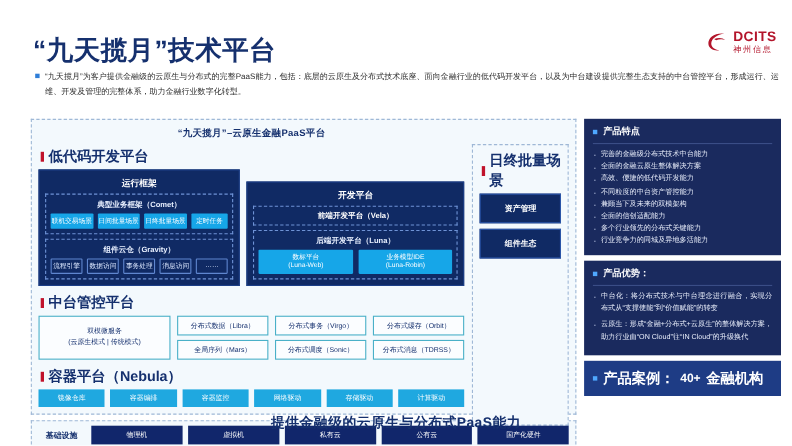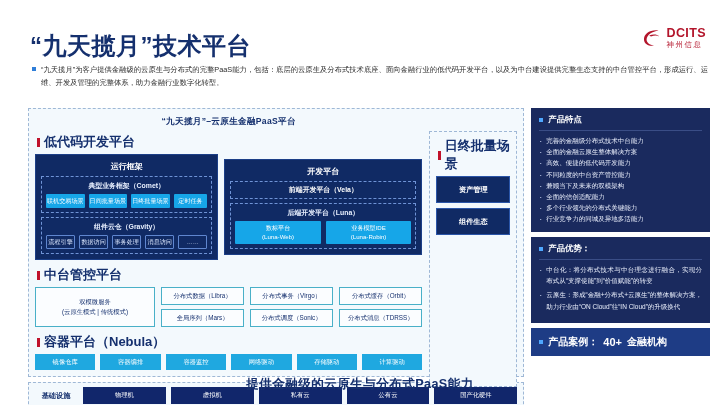--- a/index.html
+++ b/index.html
@@ -46,21 +46,21 @@
     text-align:center;font-size:8.6px;font-weight:bold;color:#15306e;
     padding:2px 0 5px 0;letter-spacing:.3px;
   }
   .sec-head{
     display:flex;align-items:center;gap:4px;
     font-size:13px;font-weight:bold;color:#15306e;margin:0 0 3px 2px;
   }
   .sec-bar{width:3px;height:9px;background:#c0122b;display:inline-block;}
 
   
-  .lowcode-row{display:flex;gap:6px;align-items:center;}
+  .lowcode-row{display:flex;gap:6px;align-items:flex-end;}
   .navy-box{
     background:#102a64;border:1px solid #1c3f87;padding:4px 5px 5px 5px;
   }
   .navy-title{
     text-align:center;color:#fff;font-size:8px;font-weight:bold;padding:2px 0 4px;
   }
   .inner-dashed{
     border:1px dashed #6f93d6;padding:3px 4px 4px;margin-bottom:4px;
   }
   .inner-dashed:last-child{margin-bottom:0;}
@@ -147,21 +147,21 @@
     padding-left:7px;position:relative;
   }
   .rlist li::before{
     content:"·";position:absolute;left:0;top:-1px;color:#cdd9f5;font-size:9px;
   }
   .rlist.adv li{margin-bottom:3px;text-align:justify;line-height:1.7;}
   .case-panel{
     background:#1e3c85;color:#fff;padding:7px 8px;
     display:flex;align-items:center;gap:5px;
   }
-  .case-text{font-size:10px;font-weight:bold;}
+  .case-text{font-size:13px;font-weight:bold;}
   .case-num{font-size:11px;font-weight:bold;}
 
   
   .footer-caption{
     position:absolute;left:0;right:0;bottom:12px;text-align:center;
     font-size:12.6px;font-weight:bold;color:#15306e;letter-spacing:.4px;
   }
 </style>
 </head>
 <body>

